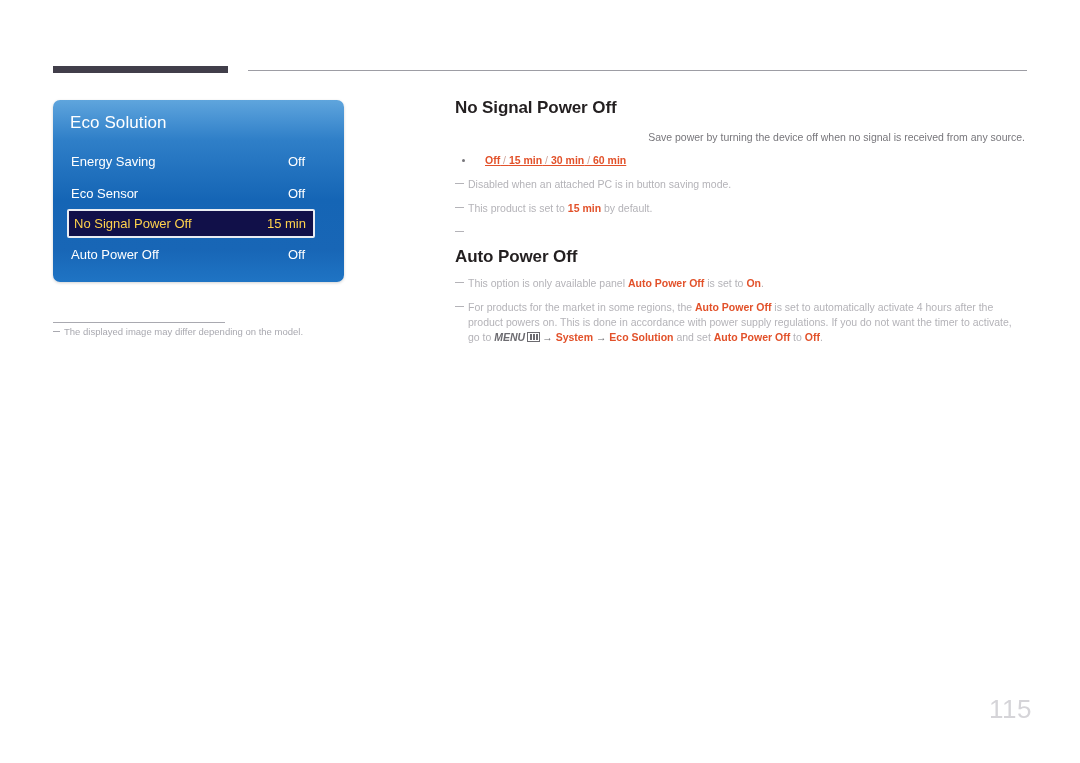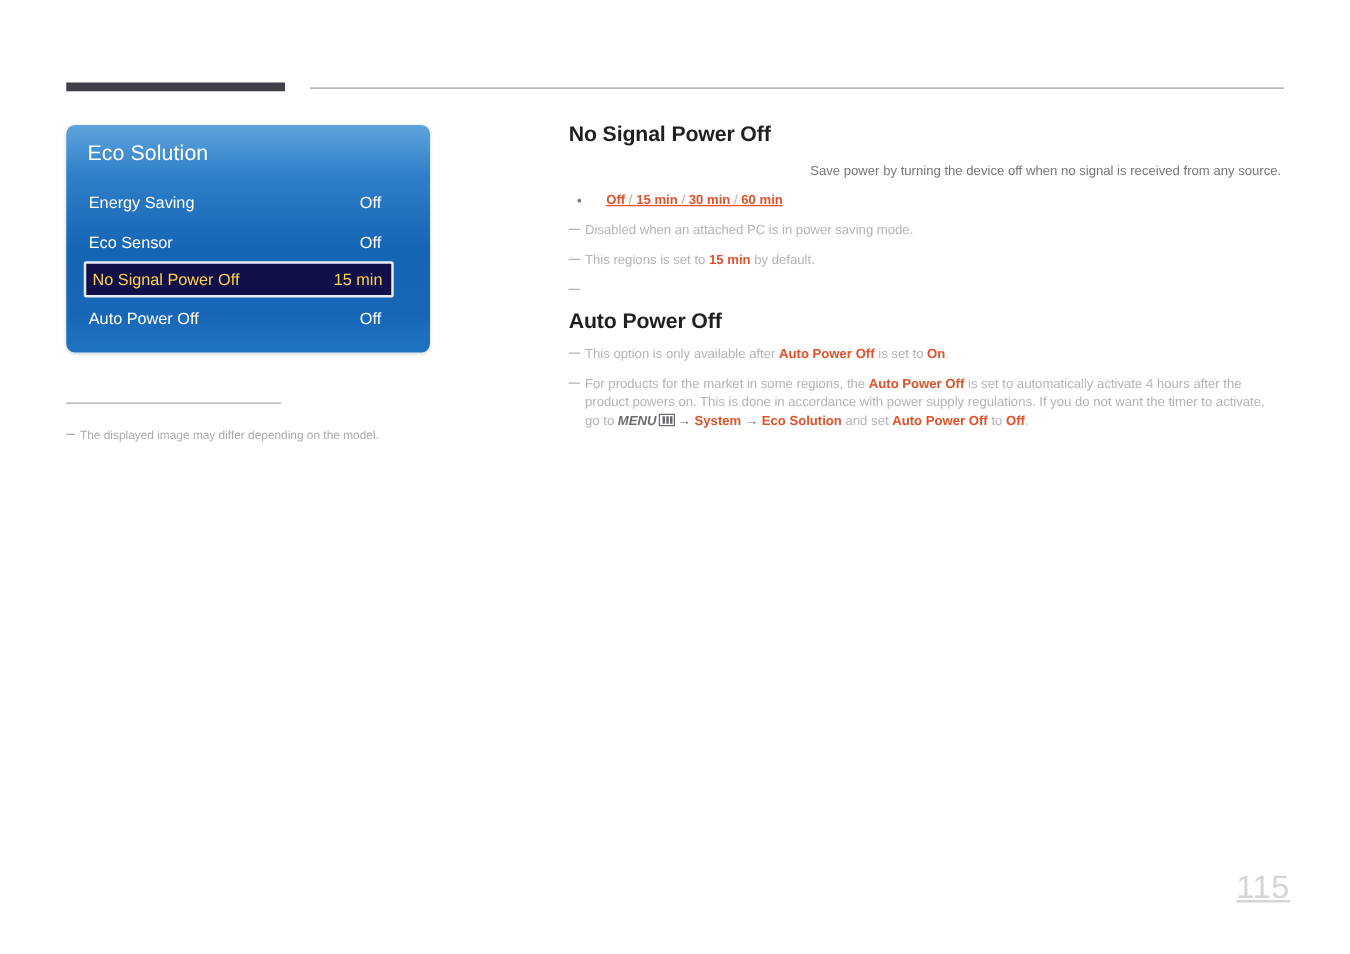--- a/index.html
+++ b/index.html
@@ -106,21 +106,21 @@
     position: absolute;
     left: 53px;
     top: 322px;
     width: 172px;
     height: 1px;
     background: #a9a9b0;
   }
   #left-note {
     position: absolute;
     left: 53px;
-    top: 342px;
+    top: 325px;
     width: 330px;
     font-size: 9.5px;
     color: #a9a9b0;
     line-height: 14px;
   }
   #left-note .dash {
     display: inline-block;
     width: 7px;
     border-top: 1px solid #a9a9b0;
     vertical-align: 3px;
@@ -216,21 +216,20 @@
   #spacer-h2 { height: 22px; }
 
   
   #page-number {
     position: absolute;
     right: 48px;
     bottom: 38px;
     font-size: 26px;
     color: #d5d4d8;
     letter-spacing: 0.5px;
-    text-decoration: underline;
   }
 </style>
 </head>
 <body>
 
 <div id="header-rules">
   <div class="rule-thick"></div>
   <div class="rule-thin"></div>
 </div>
 
@@ -271,39 +270,39 @@
   <h2 class="sec-title">No Signal Power Off</h2>
   <p class="body">Save power by turning the device off when no signal is received from any source.</p>
 
   <ul class="opts">
     <li>
       <span class="bullet"></span><b>Off</b><span class="sep"> / </span><b>15 min</b><span class="sep"> / </span><b>30 min</b><span class="sep"> / </span><b>60 min</b>
     </li>
   </ul>
 
   <div class="note">
-    <span class="ndash"></span><span>Disabled when an attached PC is in power saving mode.</span>
-  </div>
-
-  <div class="note">
-    <span class="ndash"></span><span>This regions is set to </span><span class="hl">15 min</span><span> by default.</span>
+    <span class="ndash"></span><span>Disabled when an attached PC is in button saving mode.</span>
+  </div>
+
+  <div class="note">
+    <span class="ndash"></span><span>This product is set to </span><span class="hl">15 min</span><span> by default.</span>
   </div>
 
   <div class="note">
     <span class="ndash"></span>
   </div>
 
   <div id="spacer-h2"></div>
 
   <h2 class="sec-title second">Auto Power Off</h2>
 
 
 
   <div class="note">
-    <span class="ndash"></span><span>This option is only available after </span><span class="hl">Auto Power Off</span><span> is set to </span><span class="hl">On</span><span>.</span>
+    <span class="ndash"></span><span>This option is only available panel </span><span class="hl">Auto Power Off</span><span> is set to </span><span class="hl">On</span><span>.</span>
   </div>
 
   <div class="note">
     <span class="ndash"></span><span>For products for the market in some regions, the </span><span class="hl">Auto Power Off</span><span> is set to automatically activate 4 hours after the product powers on. This is done in accordance with power supply regulations. If you do not want the timer to activate, go to </span><span class="dk">MENU</span><span class="menu-glyph"><i class="b1"></i><i class="b2"></i><i class="b3"></i></span><span class="arrow">→</span> <span class="hl">System</span> <span class="arrow">→</span> <span class="hl">Eco Solution</span><span> and set </span><span class="hl">Auto Power Off</span><span> to </span><span class="hl">Off</span><span>.</span>
   </div>
 
 </div>
 
 <div id="page-number">115</div>
 

